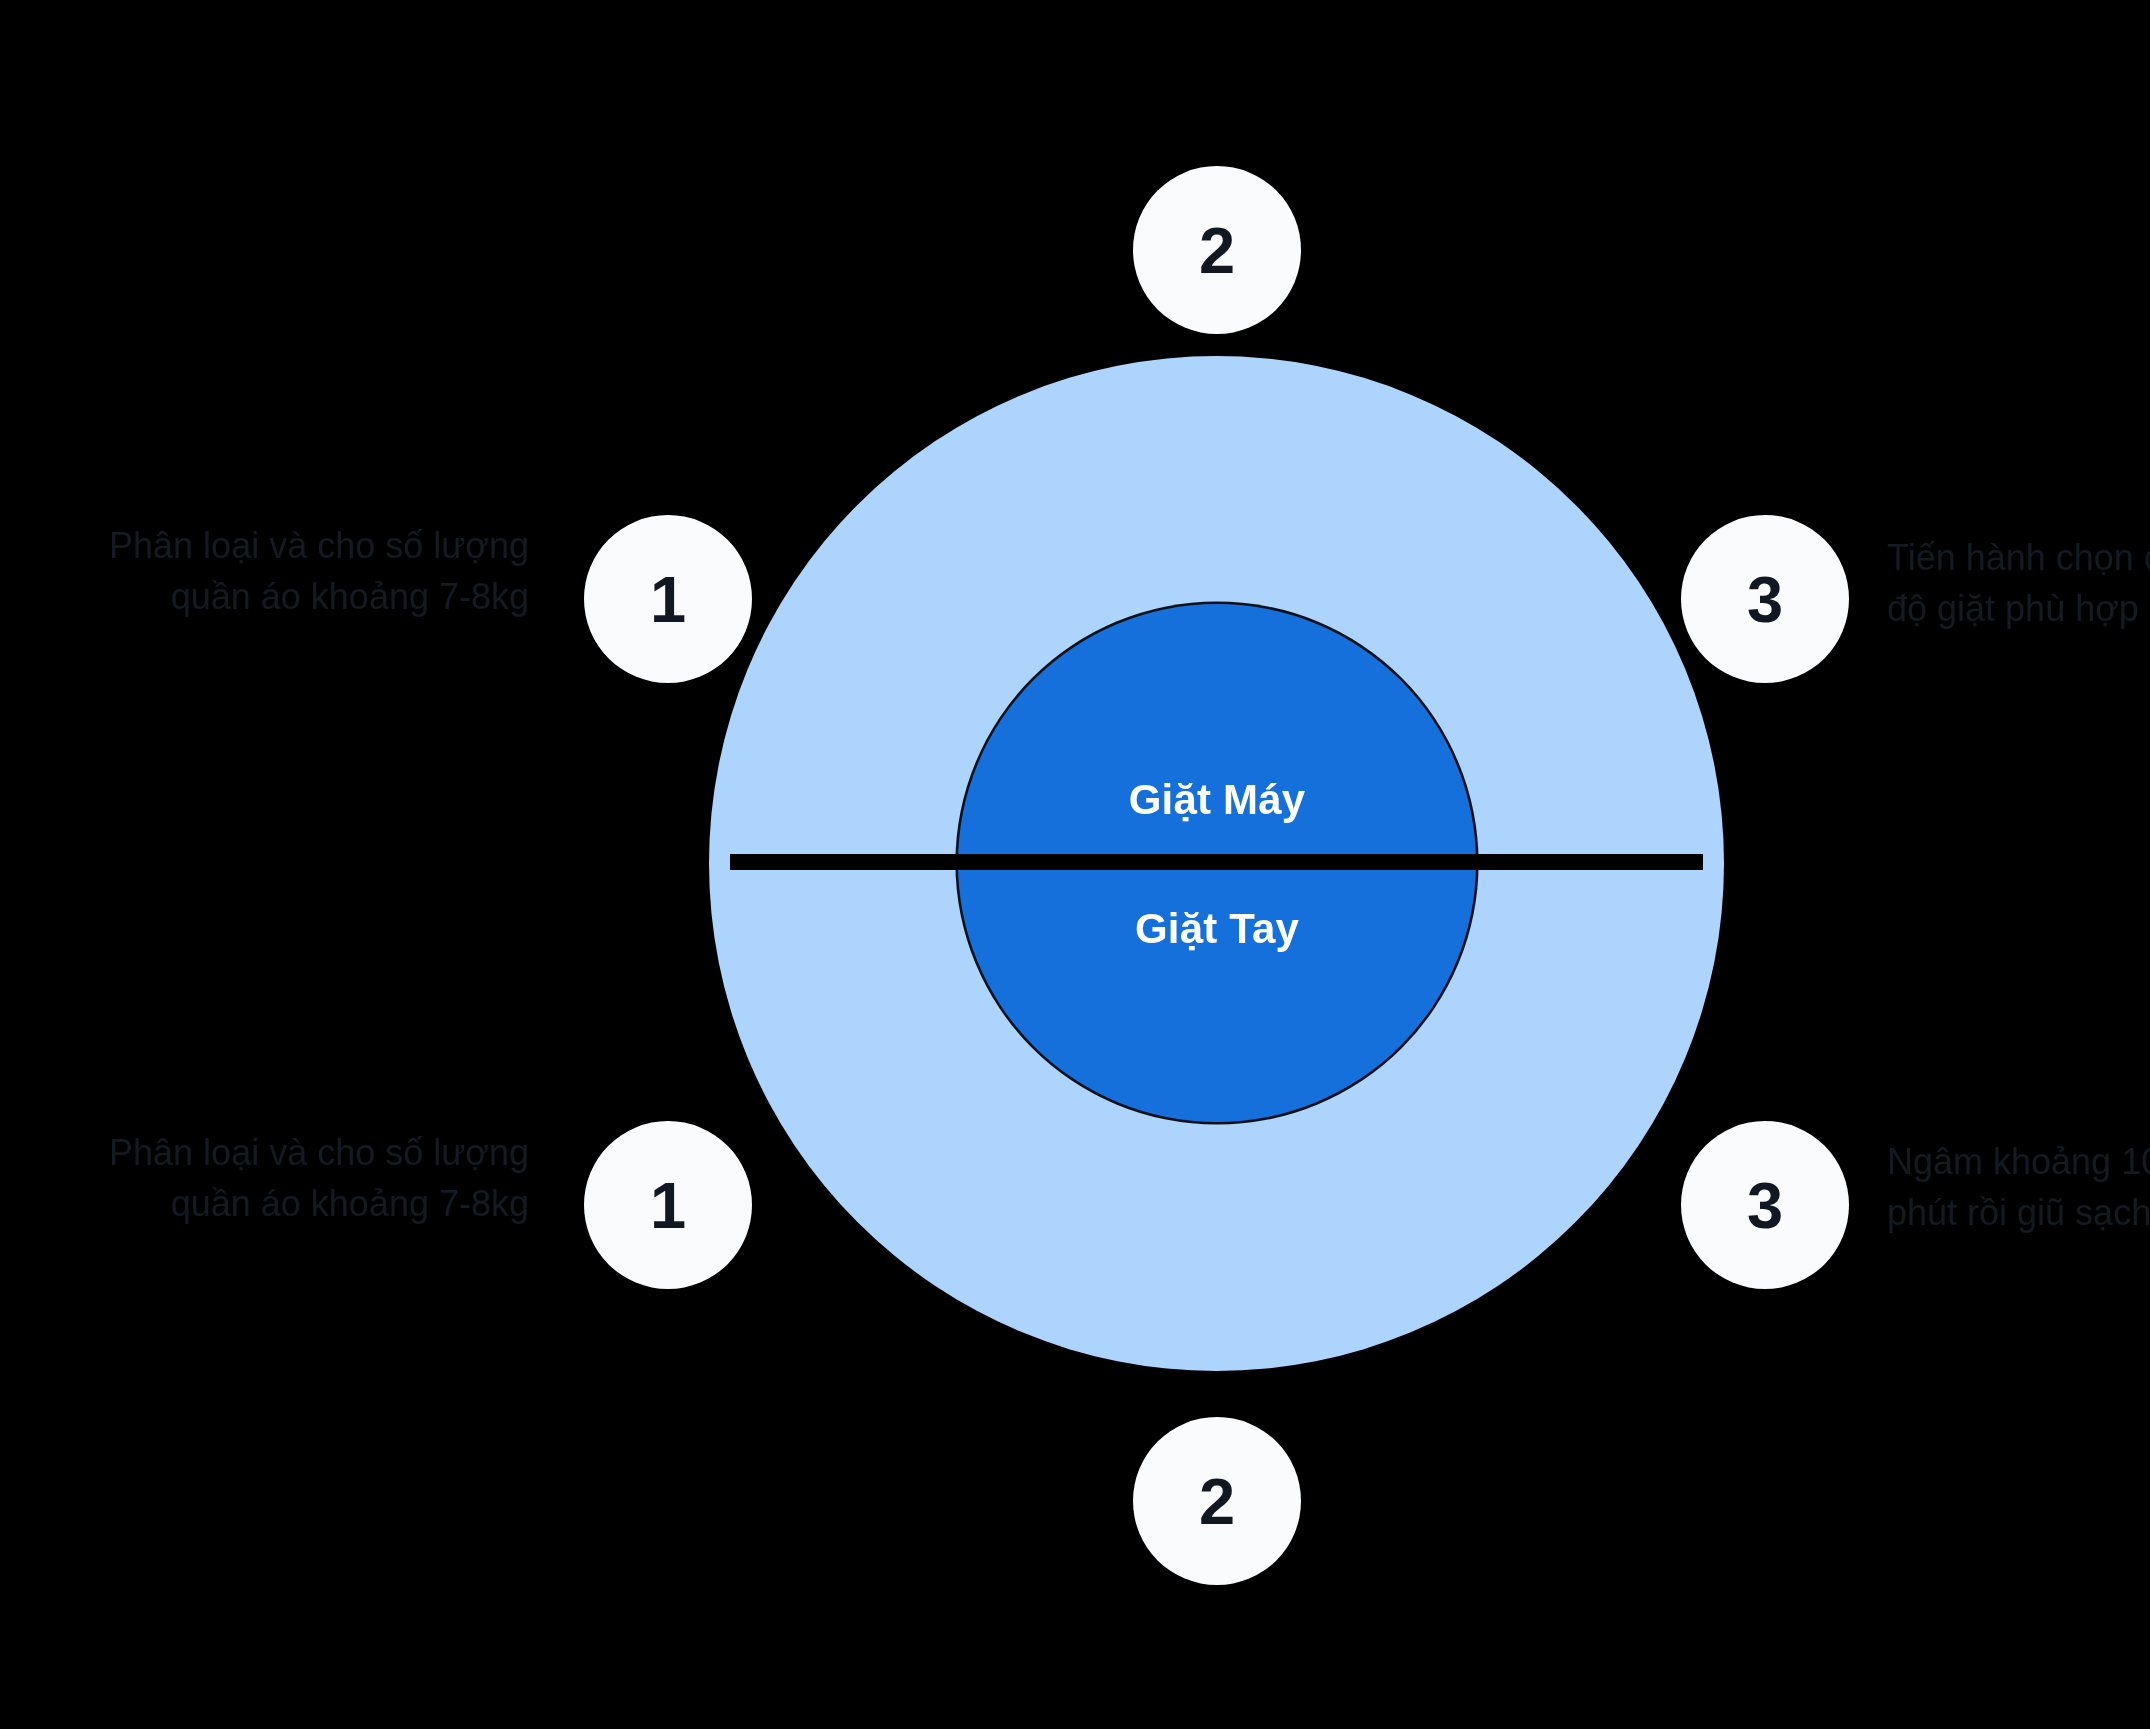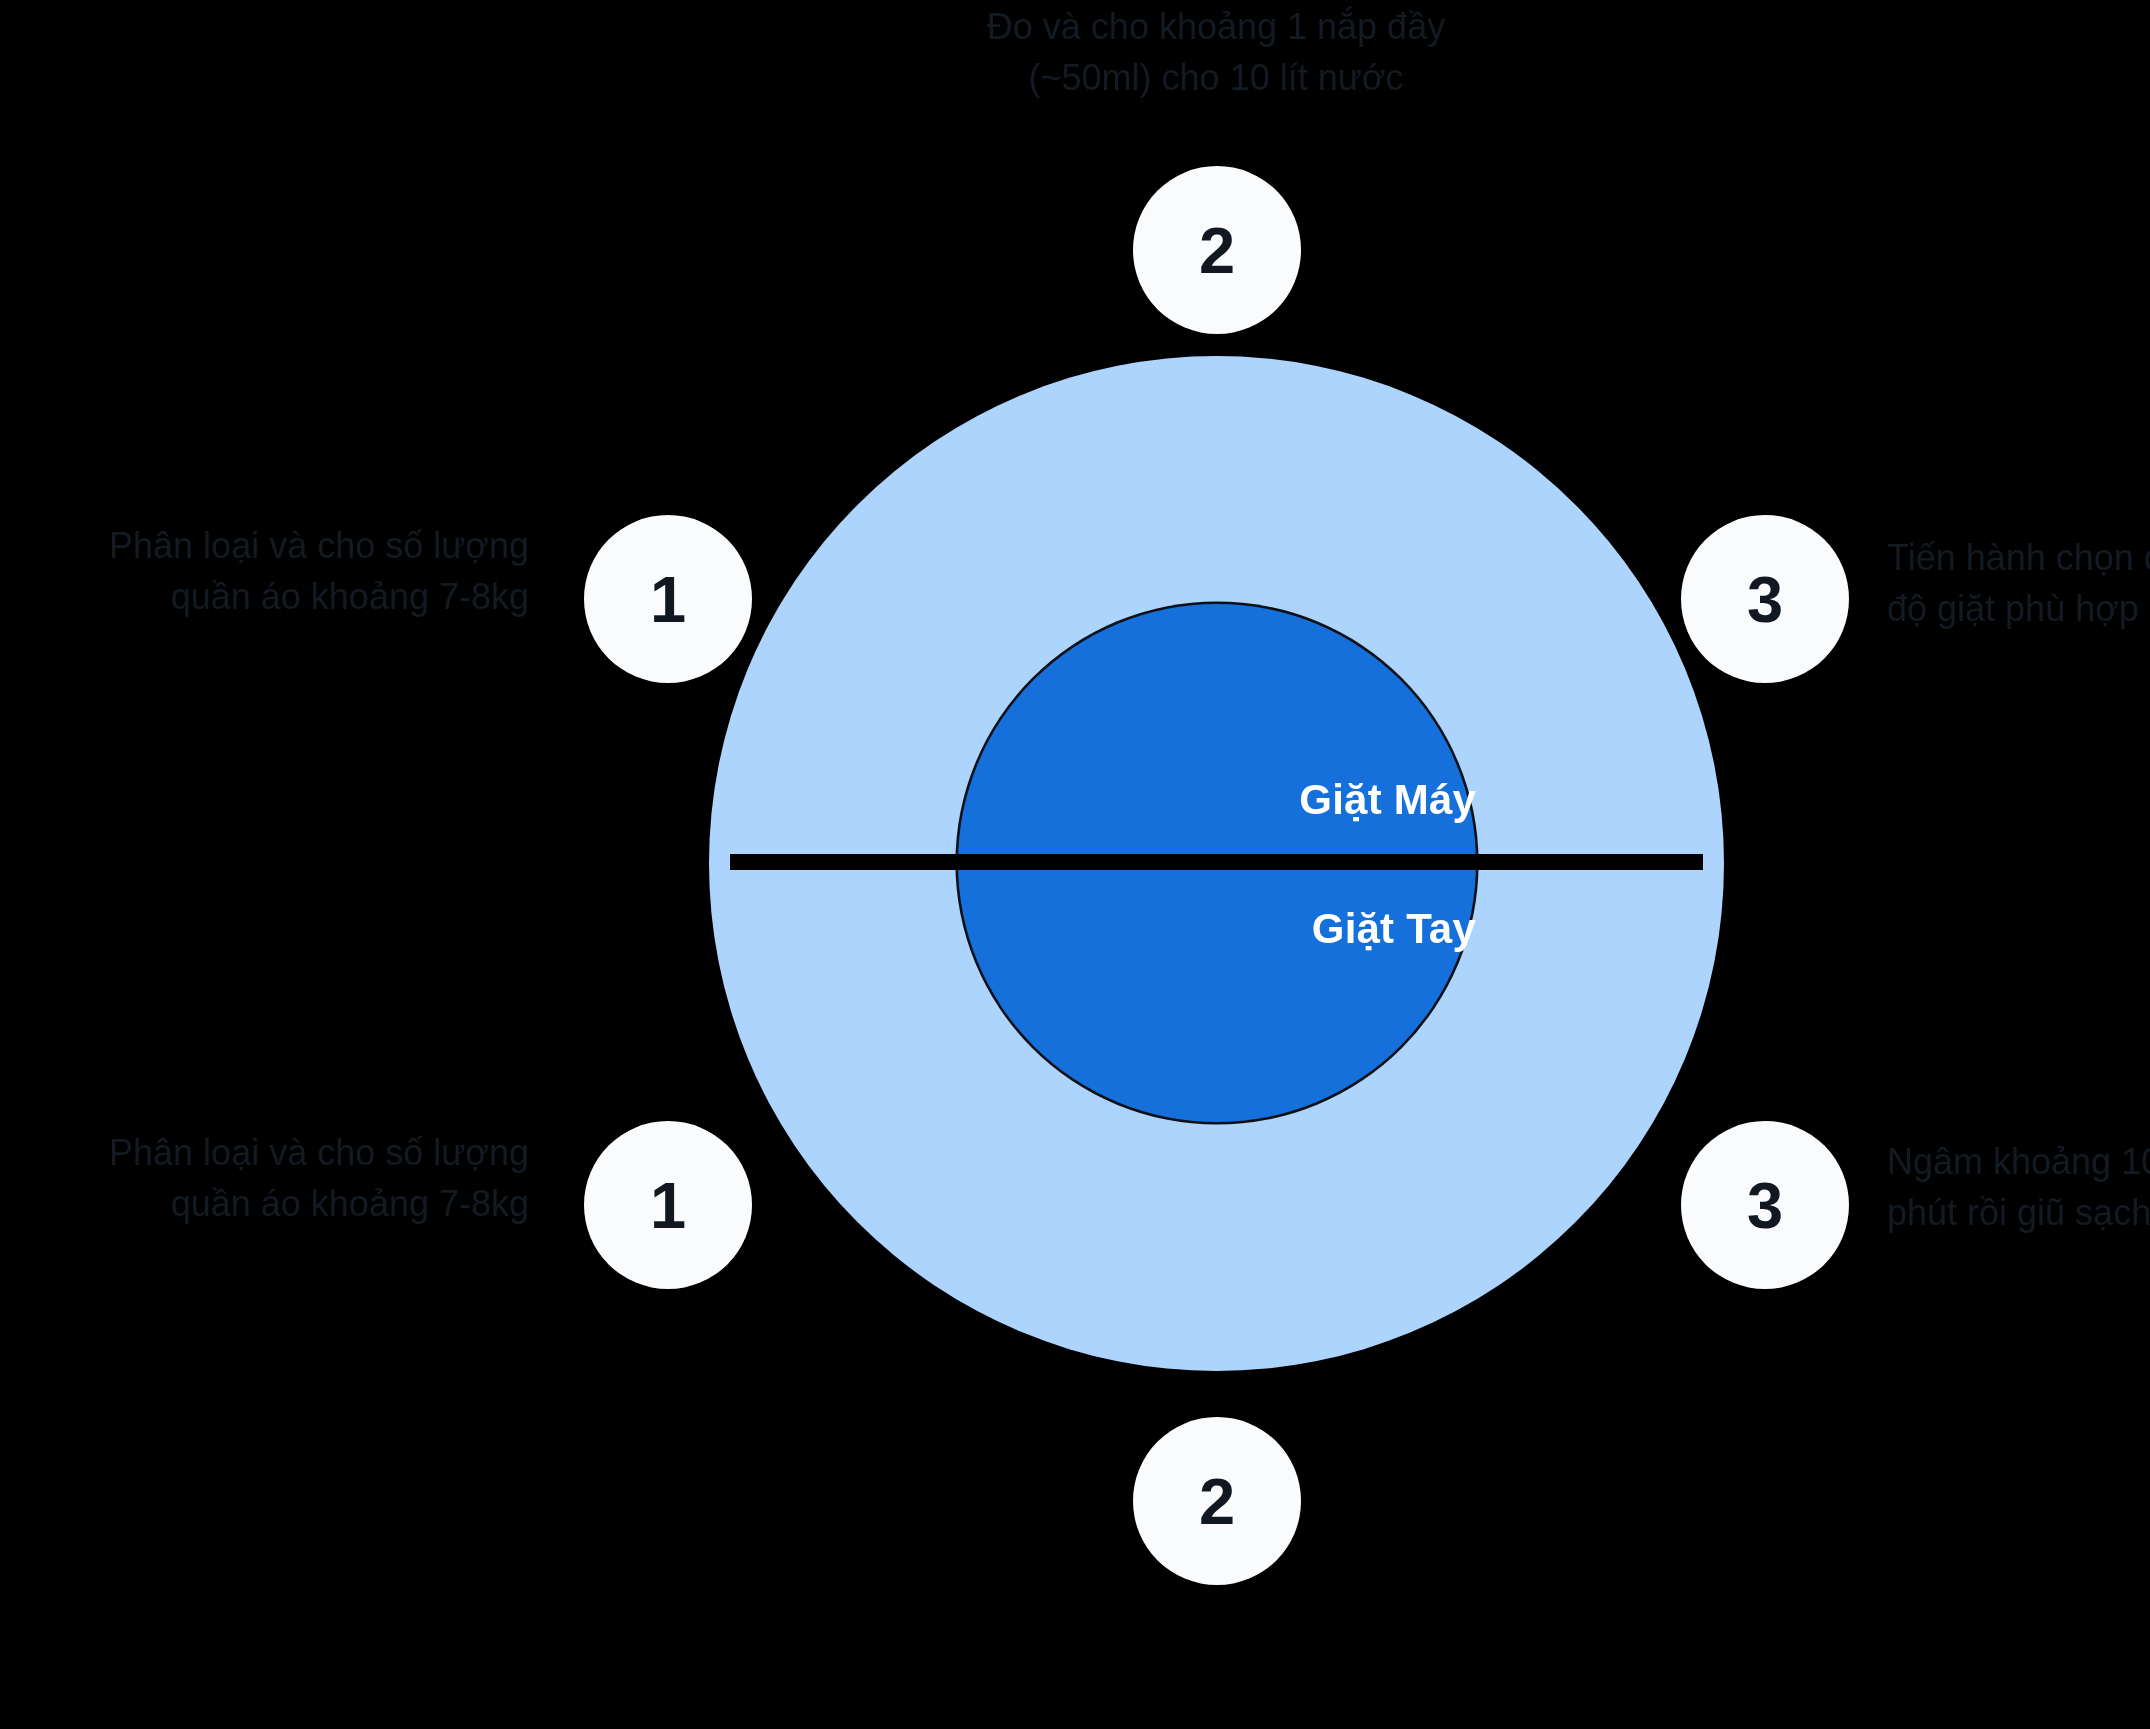--- a/index.html
+++ b/index.html
@@ -43,21 +43,21 @@
     width: 973px;
     height: 15.5px;
     background: #000000;
   }
 
   
   .center-label {
     position: absolute;
     left: 958px;
     width: 518px;
-    text-align: right;
+    text-align: center;
     color: #FFFFFF;
     font-size: 42px;
     font-weight: 700;
     letter-spacing: 0.2px;
     line-height: 1;
     white-space: nowrap;
   }
   .center-label.top  { top: 779px; }
   .center-label.bot  { top: 908px; }
 
@@ -121,22 +121,20 @@
 
   <div class="badge pos-left-upper">
     <span class="badge-num">1</span>
   </div>
   <div class="caption align-right cap-left-upper">Phân loại và cho số lượng
 quần áo khoảng 7-8kg</div>
 
   <div class="badge pos-top">
     <span class="badge-num">2</span>
   </div>
-  <div class="caption align-center cap-top">Đo và cho khoảng 1 nắp đầy
-(~50ml) cho 10 lít nước</div>
 
   <div class="badge pos-right-upper">
     <span class="badge-num">3</span>
   </div>
   <div class="caption align-left cap-right-upper">Tiến hành chọn chế
 độ giặt phù hợp</div>
 
   <div class="badge pos-left-lower">
     <span class="badge-num">1</span>
   </div>

